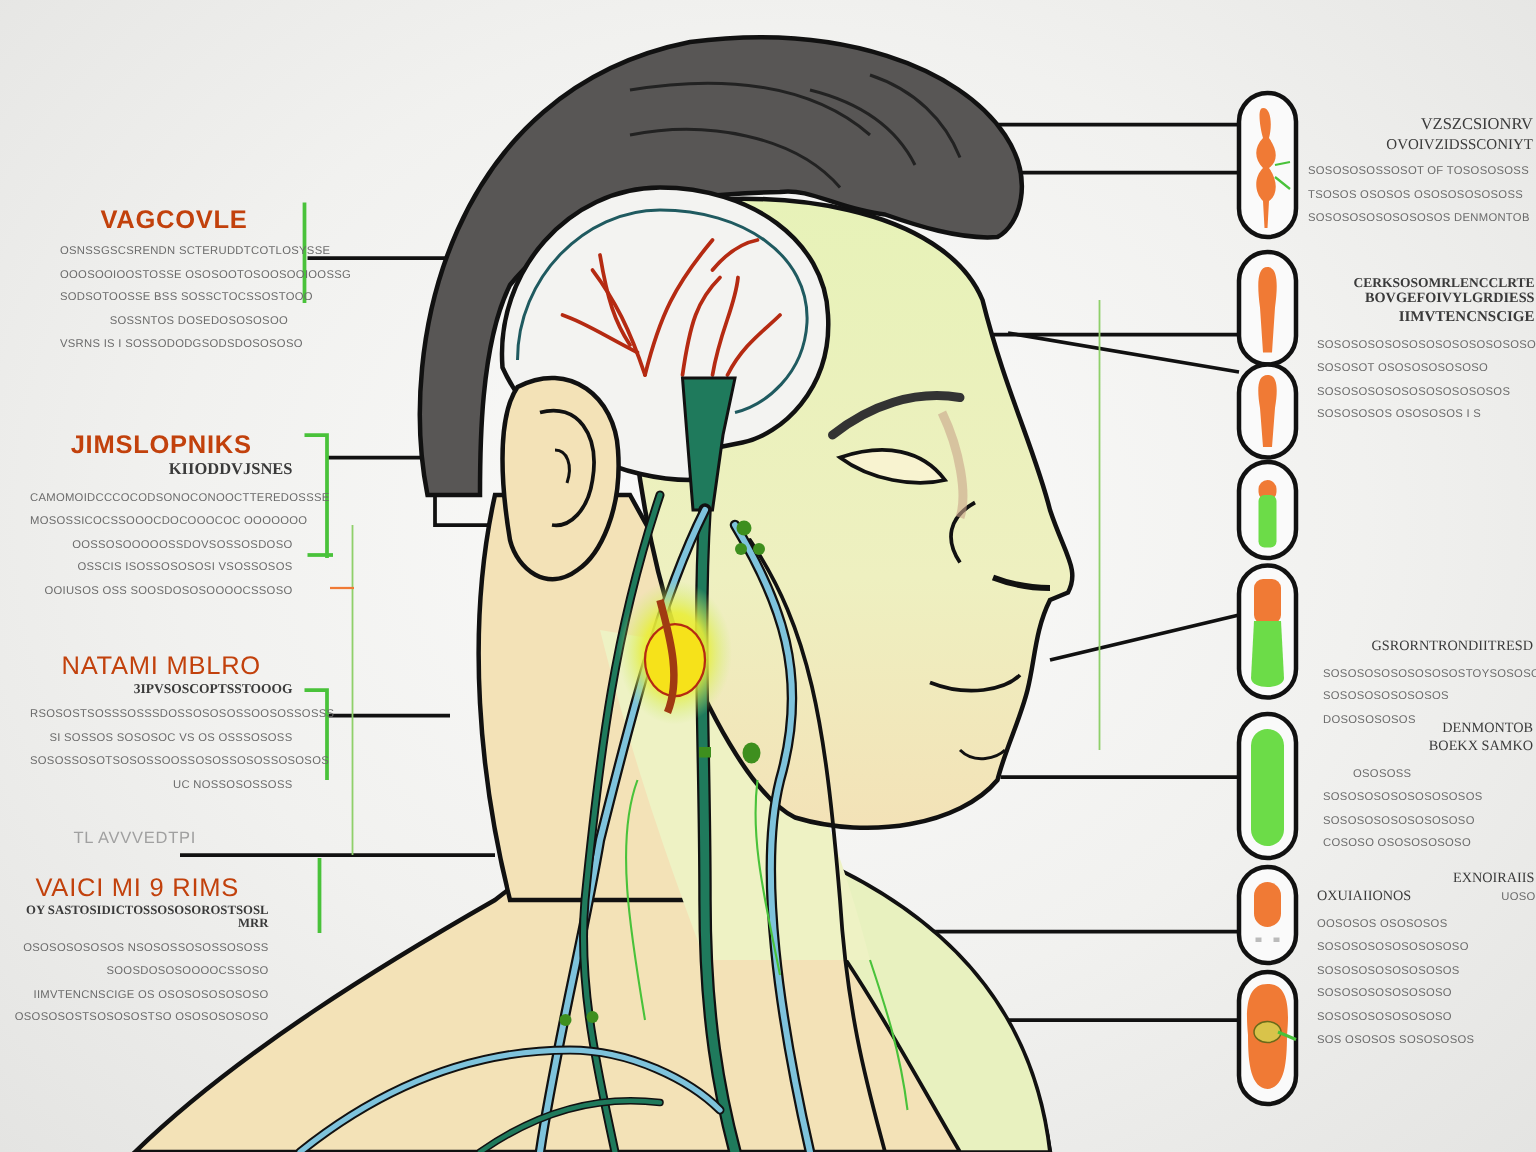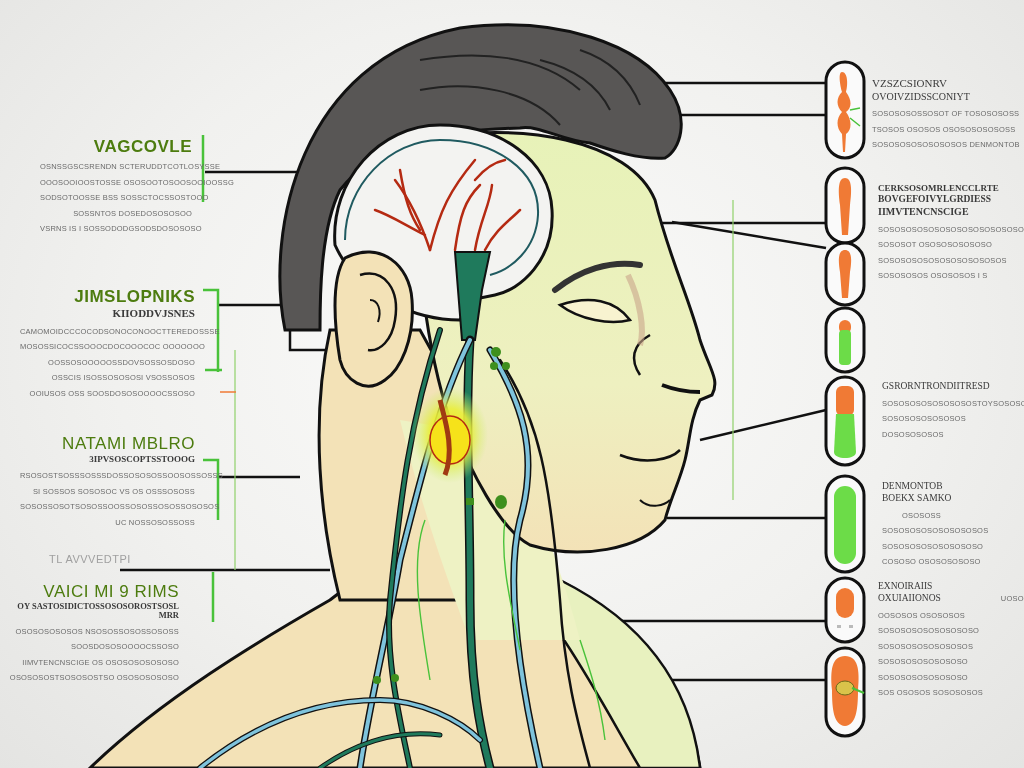--- a/index.html
+++ b/index.html
@@ -2,22 +2,22 @@
 <html><head>
 <meta charset="utf-8">
 <style>
   html,body{margin:0;padding:0;}
   body{width:1024px;height:768px;overflow:hidden;position:relative;
     background:radial-gradient(ellipse at 50% 45%, #fbfbfa 0%, #f1f1ef 55%, #e4e4e2 100%);
     font-family:"Liberation Sans", sans-serif;}
   .art{position:absolute;left:0;top:0;width:1024px;height:768px;}
   .lbl{position:absolute;text-align:right;}
   .lbl.r{text-align:left;}
-  .title{color:#4d7c0f;font-weight:700;letter-spacing:0.5px;line-height:1;}
-  .sub{color:#3a3a3a;font-family:"Liberation Serif", serif;font-weight:700;line-height:1.05;}
+  .title{color:#c2410c;font-weight:700;letter-spacing:0.5px;line-height:1;text-align:center;}
+  .sub{color:#3a3a3a;font-family:"Liberation Serif", serif;font-weight:700;line-height:1.05;text-align:right;}
   .line{color:#6a6a6a;font-size:7.5px;line-height:1;letter-spacing:0.2px;margin-top:8px;white-space:nowrap;}
   .faint{color:#a0a0a0;font-size:11px;font-family:"Liberation Sans", sans-serif;letter-spacing:0.5px;}
 </style>
 </head>
 <body>
 
 <svg class="art" viewBox="0 0 1024 768" xmlns="http://www.w3.org/2000/svg">
   <defs>
     <radialGradient id="glow" cx="50%" cy="50%" r="50%">
       <stop offset="0%" stop-color="#f6e21a"></stop>
@@ -218,21 +218,21 @@
   <div class="sub" style="font-size:9px;">CERKSOSOMRLENCCLRTE</div>
   <div class="sub" style="font-size:9.5px;margin-top:2px;">BOVGEFOIVYLGRDIESS</div>
   <div class="sub" style="font-size:10px;margin-top:2px;">IIMVTENCNSCIGE</div>
   <div class="line">SOSOSOSOSOSOSOSOSOSOSOSOSOSOS</div>
   <div class="line">SOSOSOT  OSOSOSOSOSOSO</div>
   <div class="line">SOSOSOSOSOSOSOSOSOSOSOS</div>
   <div class="line">SOSOSOSOS OSOSOSOS  I  S</div>
 </div>
 
 <div class="lbl r" style="left:882px;top:382px;width:140px;">
-  <div class="sub" style="font-size:9.5px;font-weight:400;">GSRORNTRONDIITRESD</div>
+  <div class="sub" style="font-size:9.5px;font-weight:400;margin-top:45px;">GSRORNTRONDIITRESD</div>
   <div class="line">SOSOSOSOSOSOSOSOSTOYSOSOSOS</div>
   <div class="line">SOSOSOSOSOSOSOS</div>
   <div class="line">DOSOSOSOSOS</div>
 </div>
 
 <div class="lbl r" style="left:882px;top:482px;width:140px;">
   <div class="sub" style="font-size:9.5px;font-weight:400;">DENMONTOB</div>
   <div class="sub" style="font-size:9.5px;font-weight:400;margin-top:2px;">BOEKX SAMKO</div>
   <div class="line" style="margin-left:20px;">OSOSOSS</div>
   <div class="line">SOSOSOSOSOSOSOSOSOS</div>

